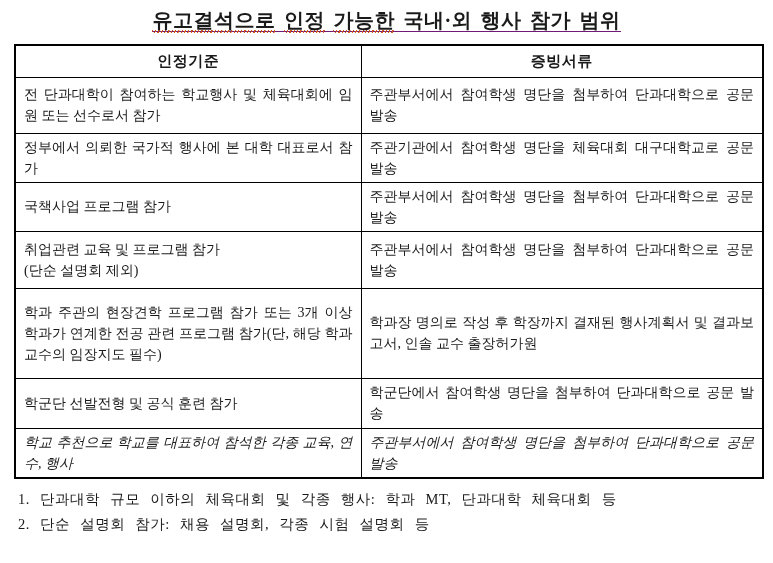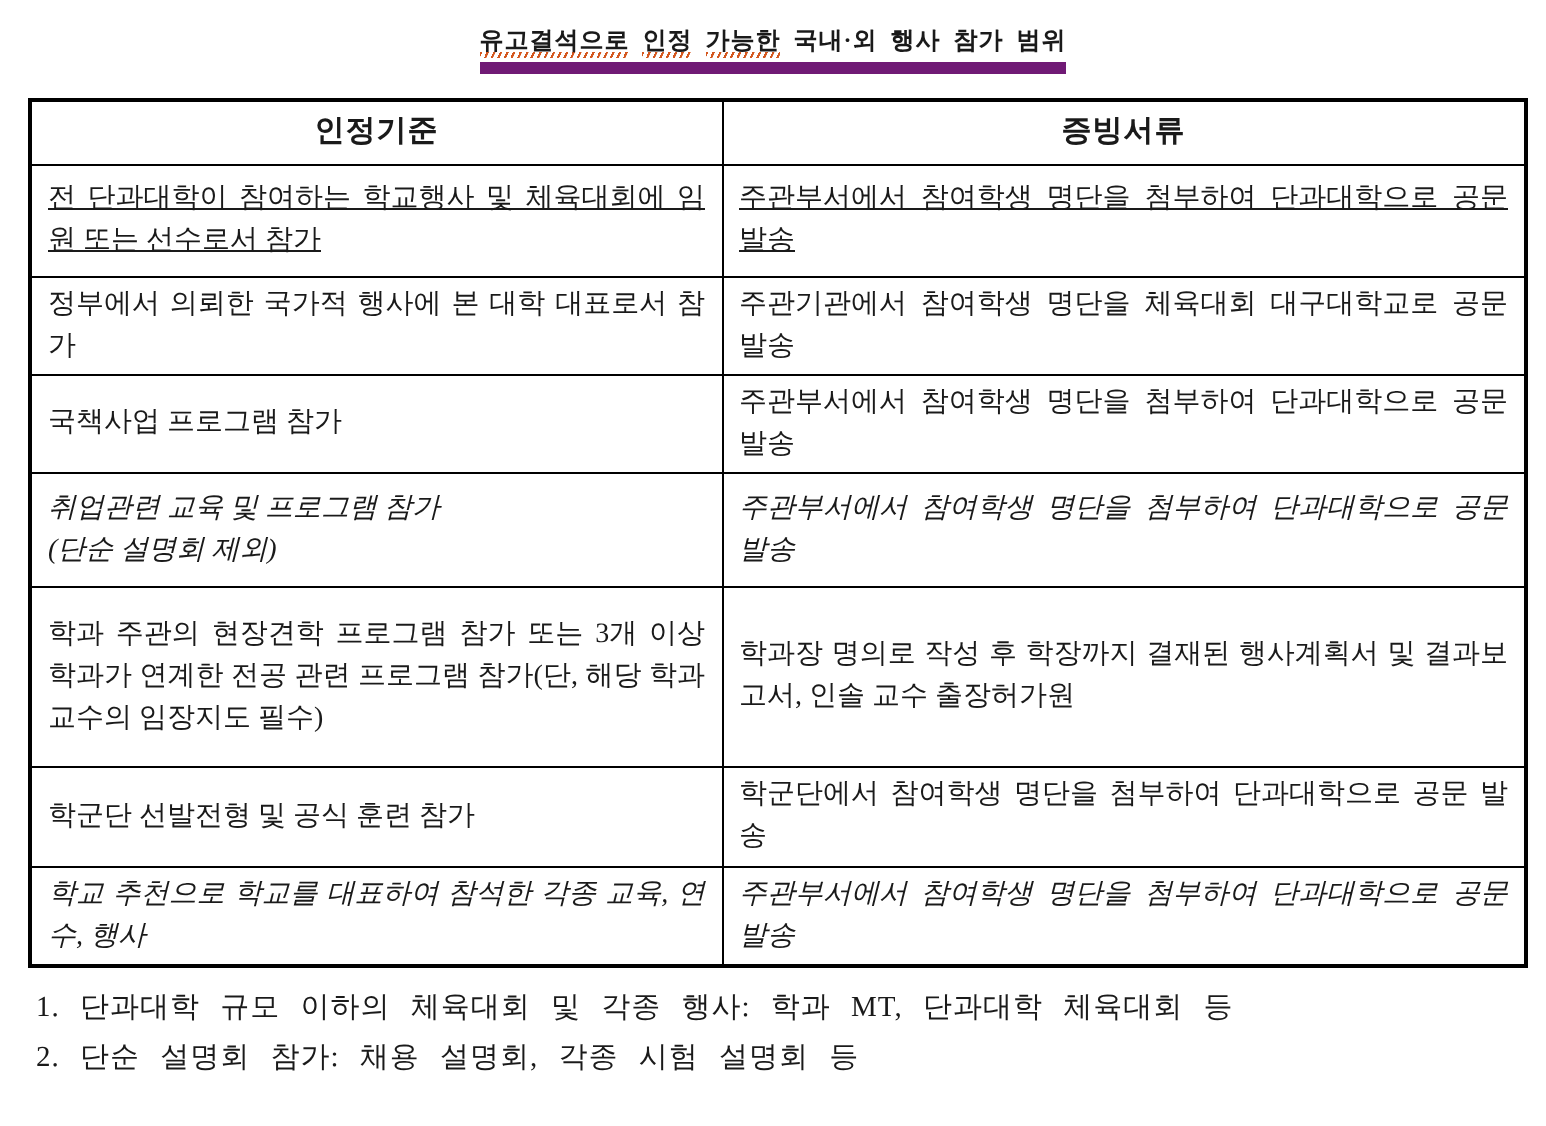--- a/index.html
+++ b/index.html
@@ -10,25 +10,25 @@
     font-family: "Liberation Serif", "DejaVu Serif", serif;
     overflow: hidden;
   }
   
   .title-wrap {
     padding-top: 11px;
     text-align: center;
   }
   .title-u {
     display: inline-block;
-    font-size: 12px;
+    font-size: 20px;
     font-weight: bold;
     letter-spacing: 0.5px;
     word-spacing: 3px;
-    border-bottom: 6px solid #701a75;
+    border-bottom: 1px solid #701a75;
     padding-bottom: 2px;
     line-height: 18px;
     white-space: nowrap;
   }
   .misspelled {
     padding-bottom: 2px;
     background-image: repeating-linear-gradient(115deg, #d4571e 0 1px, rgba(212,87,30,0) 1.2px 3px);
     background-repeat: repeat-x;
     background-position: left bottom;
     background-size: 100% 3.5px;
@@ -57,24 +57,24 @@
     letter-spacing: 0.5px;
     margin-top: 40px;
   }
   .main-table td {
     padding: 3px 8px;
     text-align: justify;
     text-align-last: left;
     word-break: break-all;
     white-space: pre-line;
   }
-  tr.r1 { height: 56px; text-decoration: underline; }
+  tr.r1 { height: 56px; }
   tr.r2 { height: 49px; }
   tr.r3 { height: 48px; }
-  tr.r4 { height: 57px; font-style: italic; }
+  tr.r4 { height: 57px; }
   tr.r5 { height: 90px; }
   tr.r6 { height: 50px; }
   tr.r7 { height: 49px; font-style: italic; }
   
   .footer {
     margin: 8px 10px 0 10px;
     font-size: 14.5px;
     line-height: 25px;
     letter-spacing: 0.5px;
     word-spacing: 6px;

